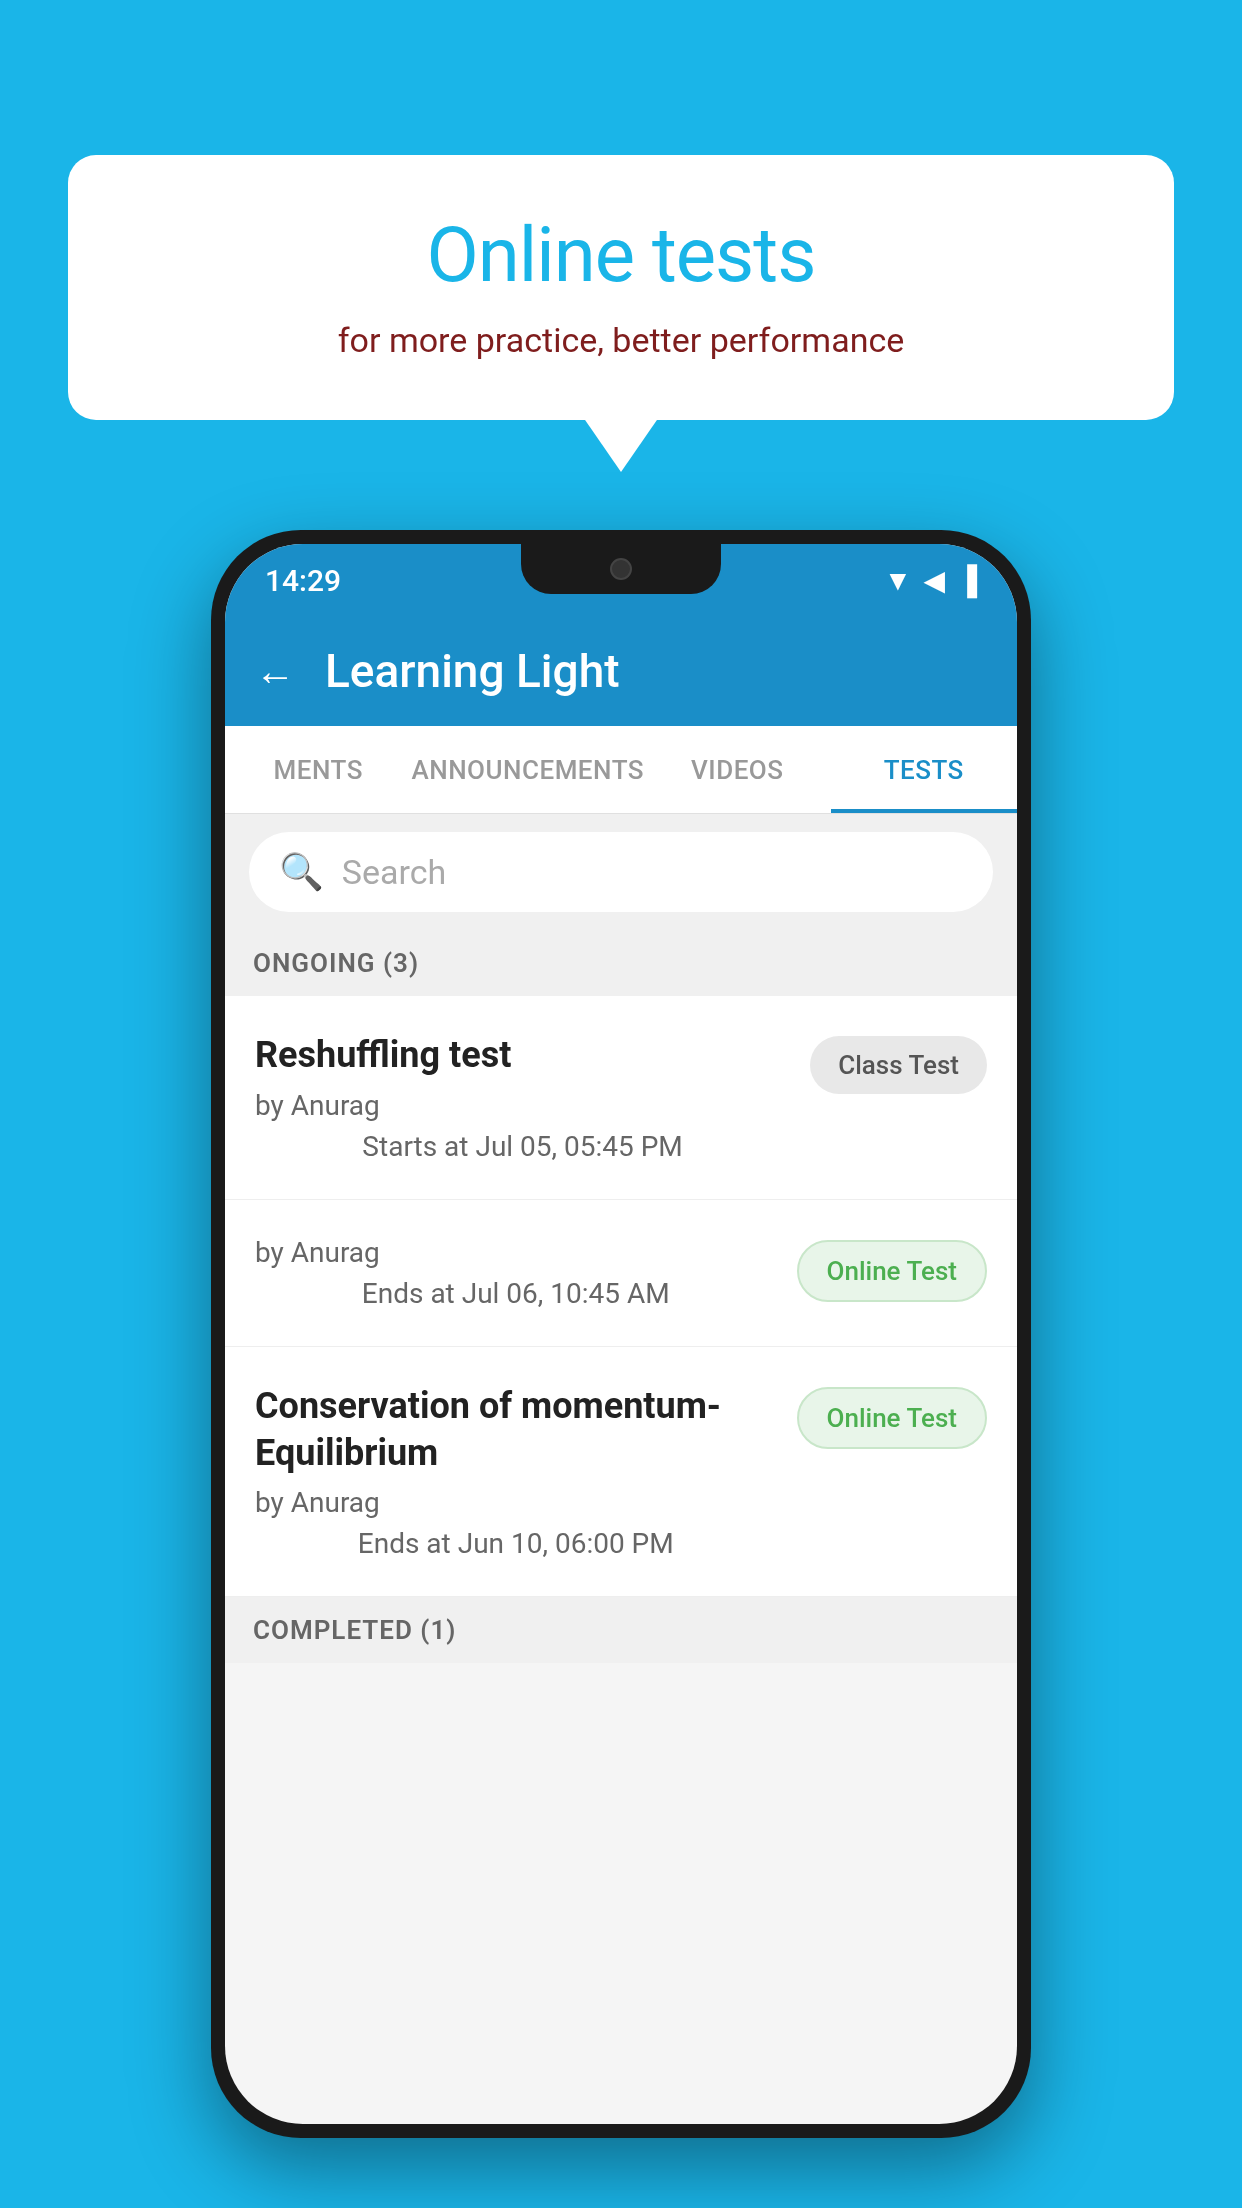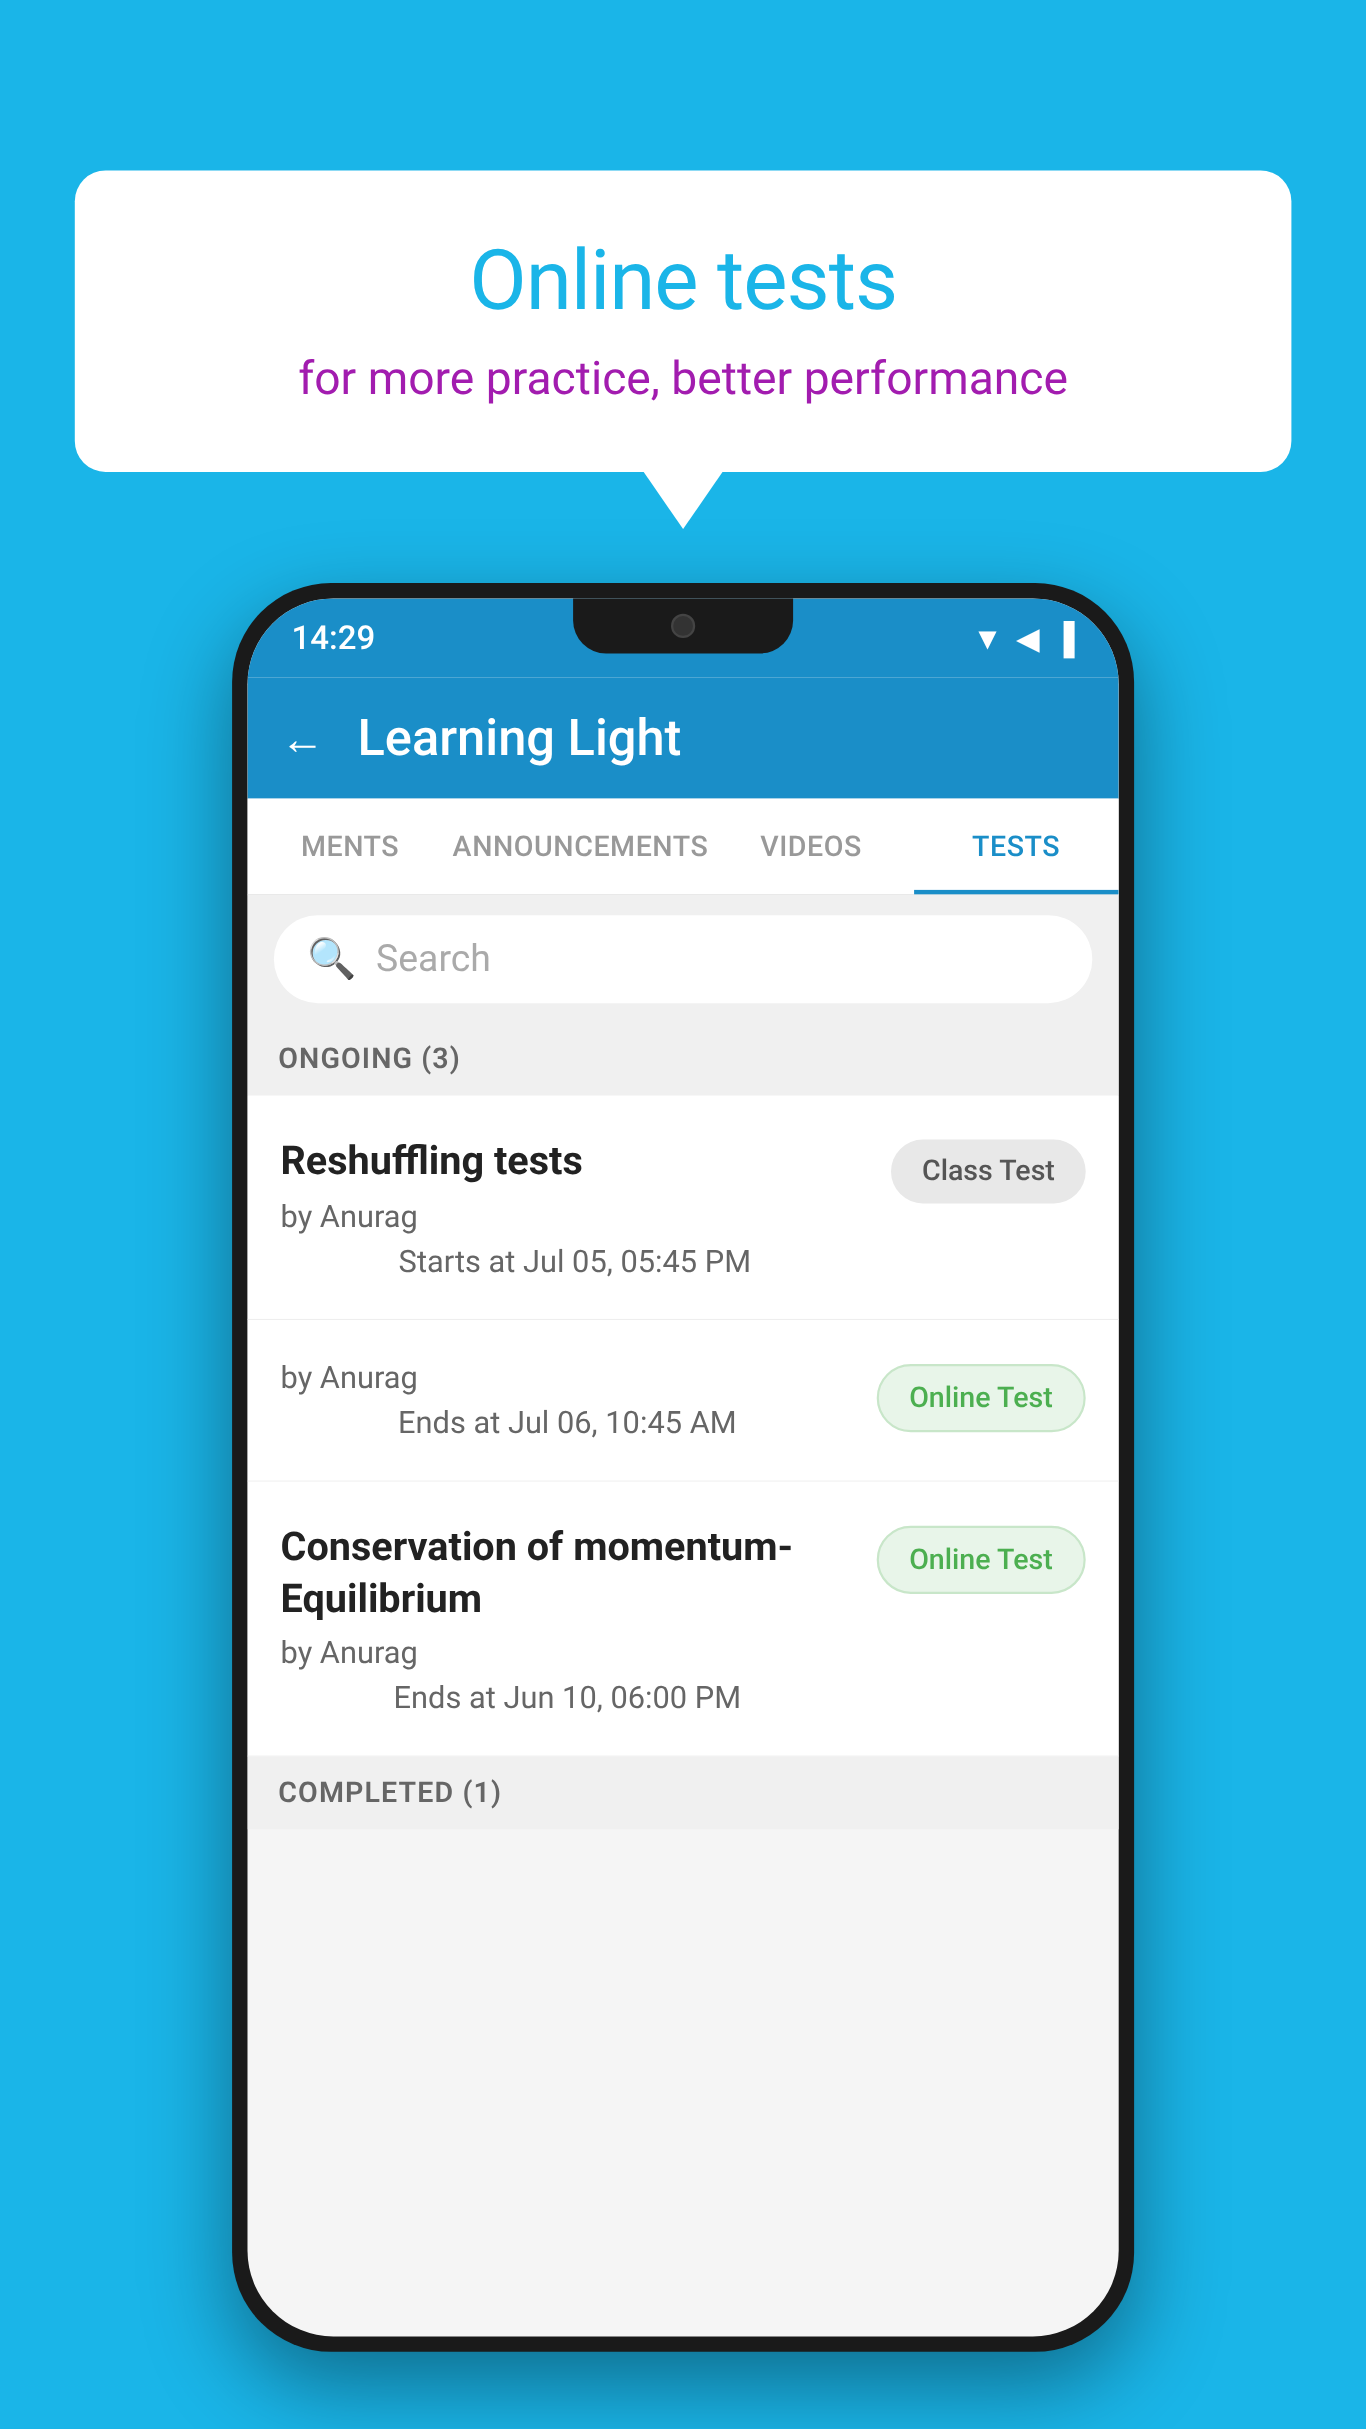--- a/index.html
+++ b/index.html
@@ -43,22 +43,22 @@
 
     .bubble-title {
       font-size: 76px;
       color: #1AB5E8;
       font-weight: 400;
       letter-spacing: -1px;
       margin-bottom: 20px;
     }
 
     .bubble-subtitle {
-      font-size: 42px;
-      color: #a21caf;
+      font-size: 34px;
+      color: #7f1d1d;
       font-weight: 400;
     }
 
     
     .phone-wrapper {
       position: absolute;
       top: 530px;
       left: 50%;
       transform: translateX(-50%);
       width: 820px;
@@ -339,21 +339,21 @@
         <div class="search-box">
           <span class="search-icon-svg">🔍</span>
           <span class="search-placeholder">Search</span>
         </div>
       </div>
 
       <div class="section-header">ONGOING (3)</div>
 
       <div class="test-item">
         <div class="test-info">
-          <div class="test-title">Reshuffling tests</div>
+          <div class="test-title">Reshuffling test</div>
           <div class="test-author">by Anurag</div>
           <div class="test-date">Starts at  Jul 05, 05:45 PM</div>
         </div>
         <div class="test-badge badge-class">Class Test</div>
       </div>
 
       <div class="test-item">
         <div class="test-info">
           <div class="test-author">by Anurag</div>
           <div class="test-date">Ends at  Jul 06, 10:45 AM</div>

